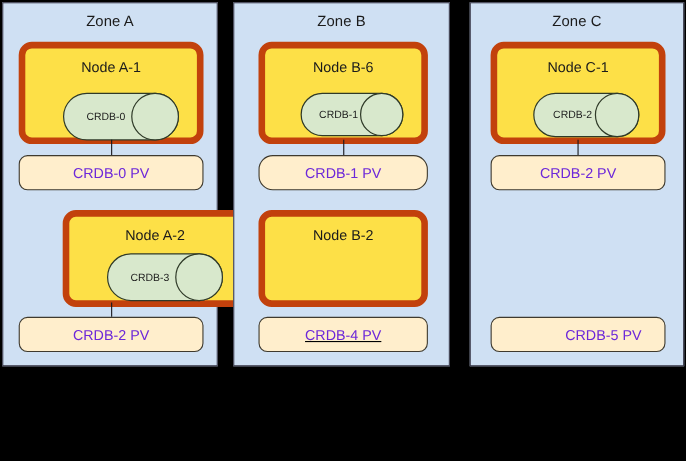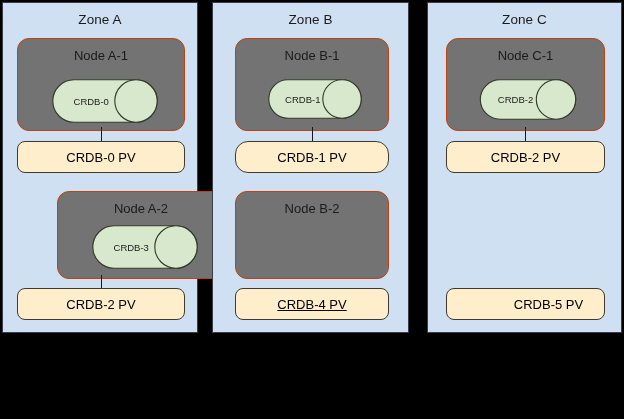--- a/index.html
+++ b/index.html
@@ -38,22 +38,22 @@
     top: 9px;
     text-align: center;
     font-size: 13.5px;
     color: #1b1b1b;
     letter-spacing: 0.1px;
   }
 
   
   .node {
     position: absolute;
-    background: #737373;
-    border: 1px solid #c2410c;
+    background: #fde047;
+    border: 6px solid #c2410c;
     border-radius: 12px;
     box-sizing: border-box;
   }
   .node-title {
     position: absolute;
     left: 0;
     right: 0;
     top: 9px;
     text-align: center;
     font-size: 13px;
@@ -95,21 +95,21 @@
     background: #ffeecc;
     border: 1px solid #3f3a2e;
     border-radius: 8px;
     box-sizing: border-box;
     display: flex;
     align-items: center;
     justify-content: center;
   }
   .pv-label {
     font-size: 13px;
-    color: #000000;
+    color: #6d28d9;
   }
 </style>
 </head>
 <body>
 
 <div id="canvas">
 
   <div class="zone" style="left:2px; top:2px; width:196px; height:331px;">
     <div class="zone-title">Zone A</div>
 
@@ -145,21 +145,21 @@
 
     <div class="pv" style="left:14px; top:285px; width:168px; height:32px;">
       <span class="pv-label">CRDB-2 PV</span>
     </div>
   </div>
 
   <div class="zone" style="left:212px; top:2px; width:197px; height:331px;">
     <div class="zone-title">Zone B</div>
 
     <div class="node" style="left:22px; top:35px; width:154px; height:93px;">
-      <div class="node-title">Node B-1</div>
+      <div class="node-title">Node B-6</div>
       <div class="cyl" style="left:32px; top:40px; width:94px; height:40px;">
         <svg width="94" height="40" viewBox="0 0 94 40">
           <path d="M20,0.8 H74 A19.2,19.2 0 0 1 74,39.2 H20 A19.2,19.2 0 0 1 20,0.8 Z" fill="#d8e8cc" stroke="#2f3a28" stroke-width="1.1"></path>
           <circle cx="74" cy="20" r="19.2" fill="#d8e8cc" stroke="#2f3a28" stroke-width="1.1"></circle>
         </svg>
         <div class="cyl-label">CRDB-1</div>
       </div>
     </div>
 
     <div class="connector" style="left:99px; top:124px; height:14px;"></div>

